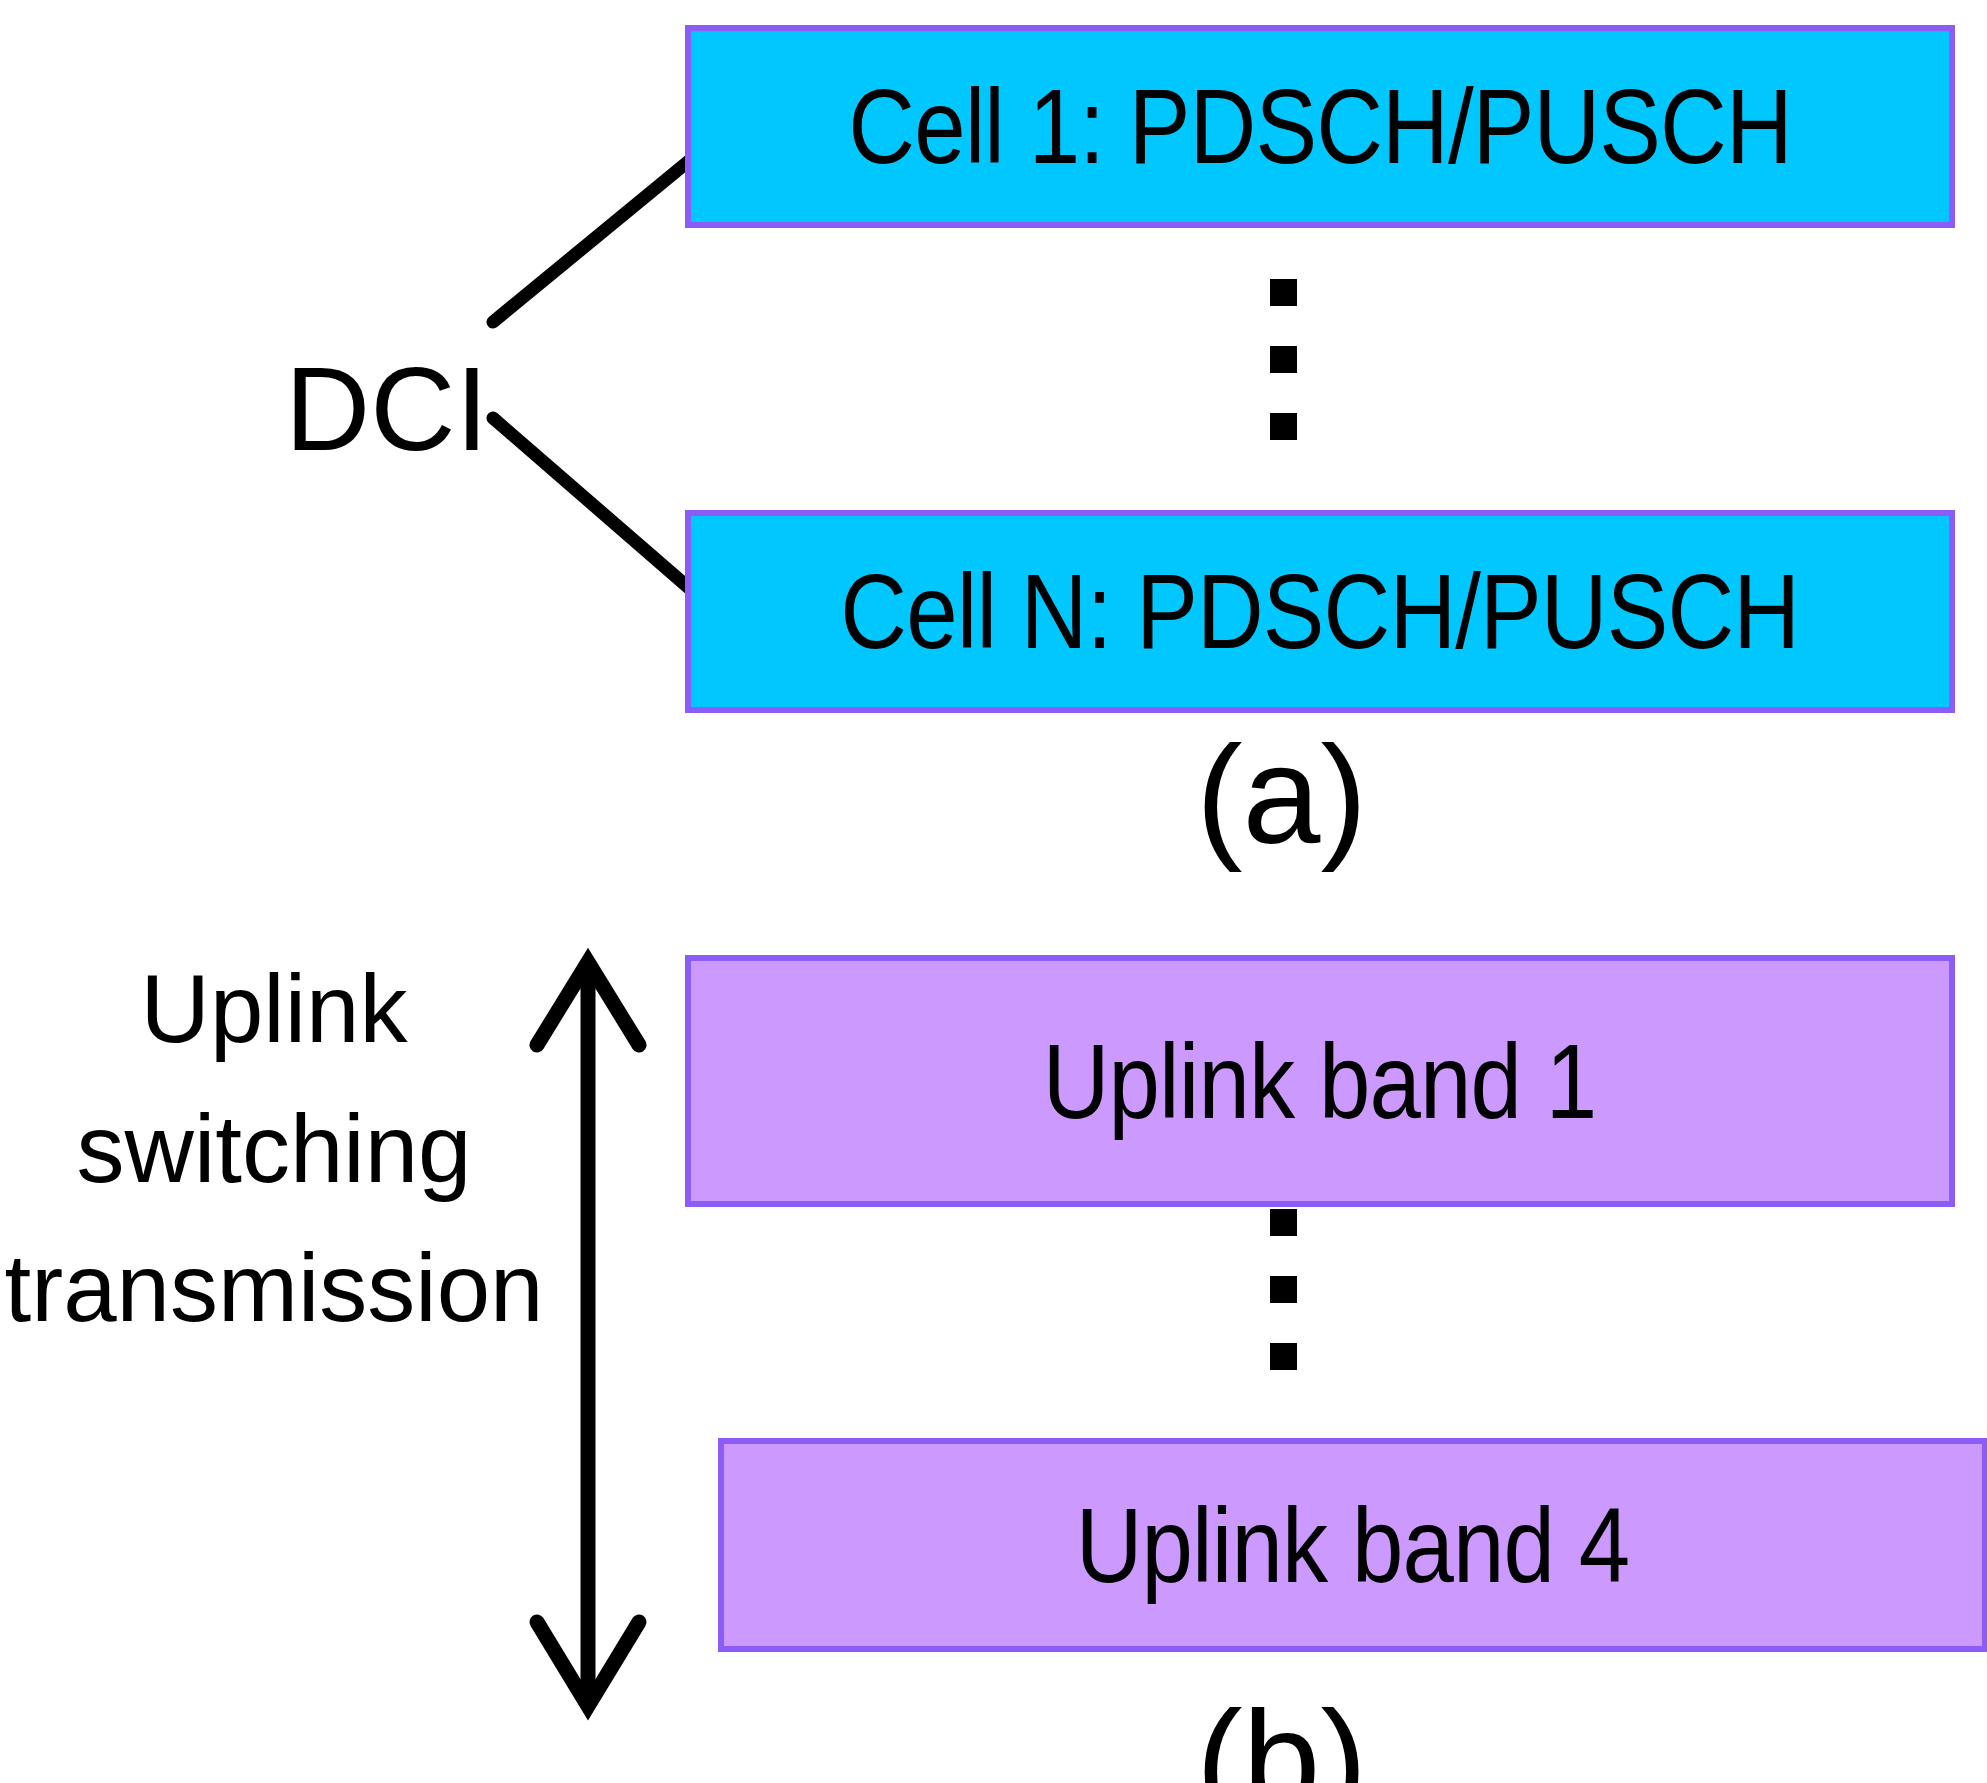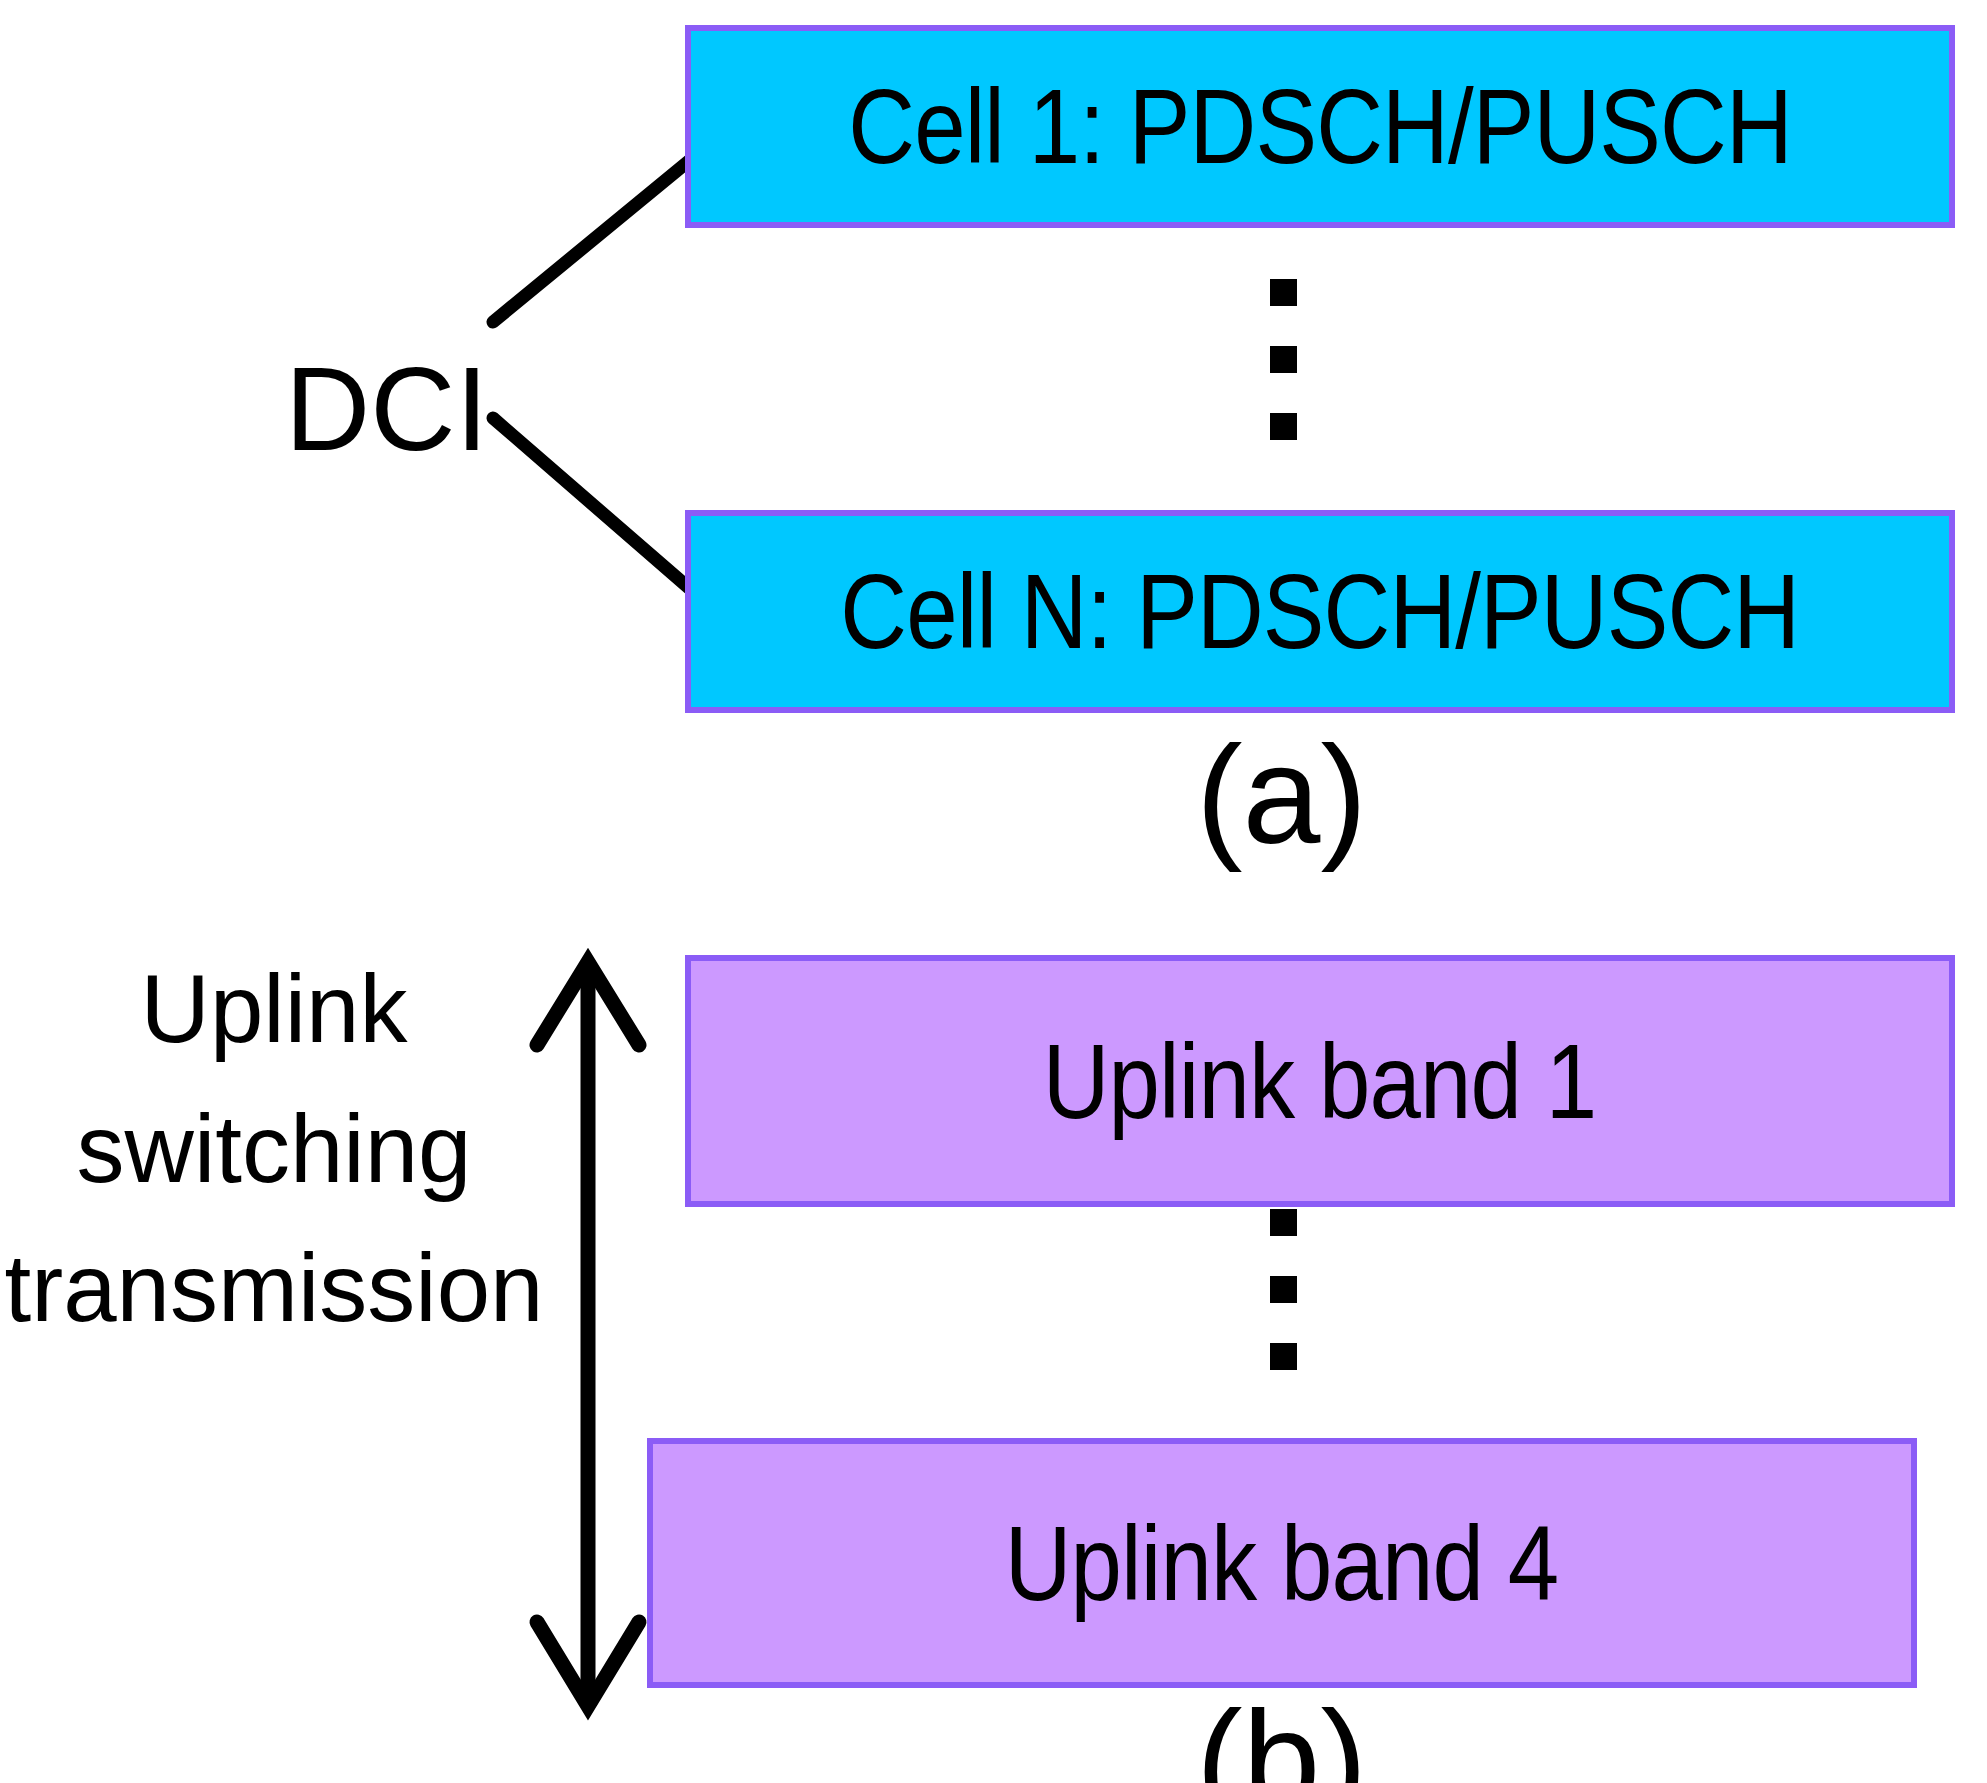--- a/index.html
+++ b/index.html
@@ -44,21 +44,21 @@
     white-space: nowrap;
     transform: scaleX(0.88);
     letter-spacing: -1px;
   }
   .cell-box { background: #00C8FF; }
   .band-box { background: #CC99FF; }
 
   #cell-1-box  { left: 685px; top: 25px;   width: 1270px; height: 203px; }
   #cell-n-box  { left: 685px; top: 510px;  width: 1270px; height: 203px; }
   #band-1-box  { left: 685px; top: 955px;  width: 1270px; height: 252px; }
-  #band-4-box  { left: 647px; top: 1438px; width: 1270px; height: 250px; }
+  #band-4-box  { left: 718px; top: 1438px; width: 1270px; height: 214px; }
 
   
   .plain-text {
     position: absolute;
     color: #000000;
     white-space: nowrap;
     line-height: 1;
   }
   #dci-label {
     left: 285px;

